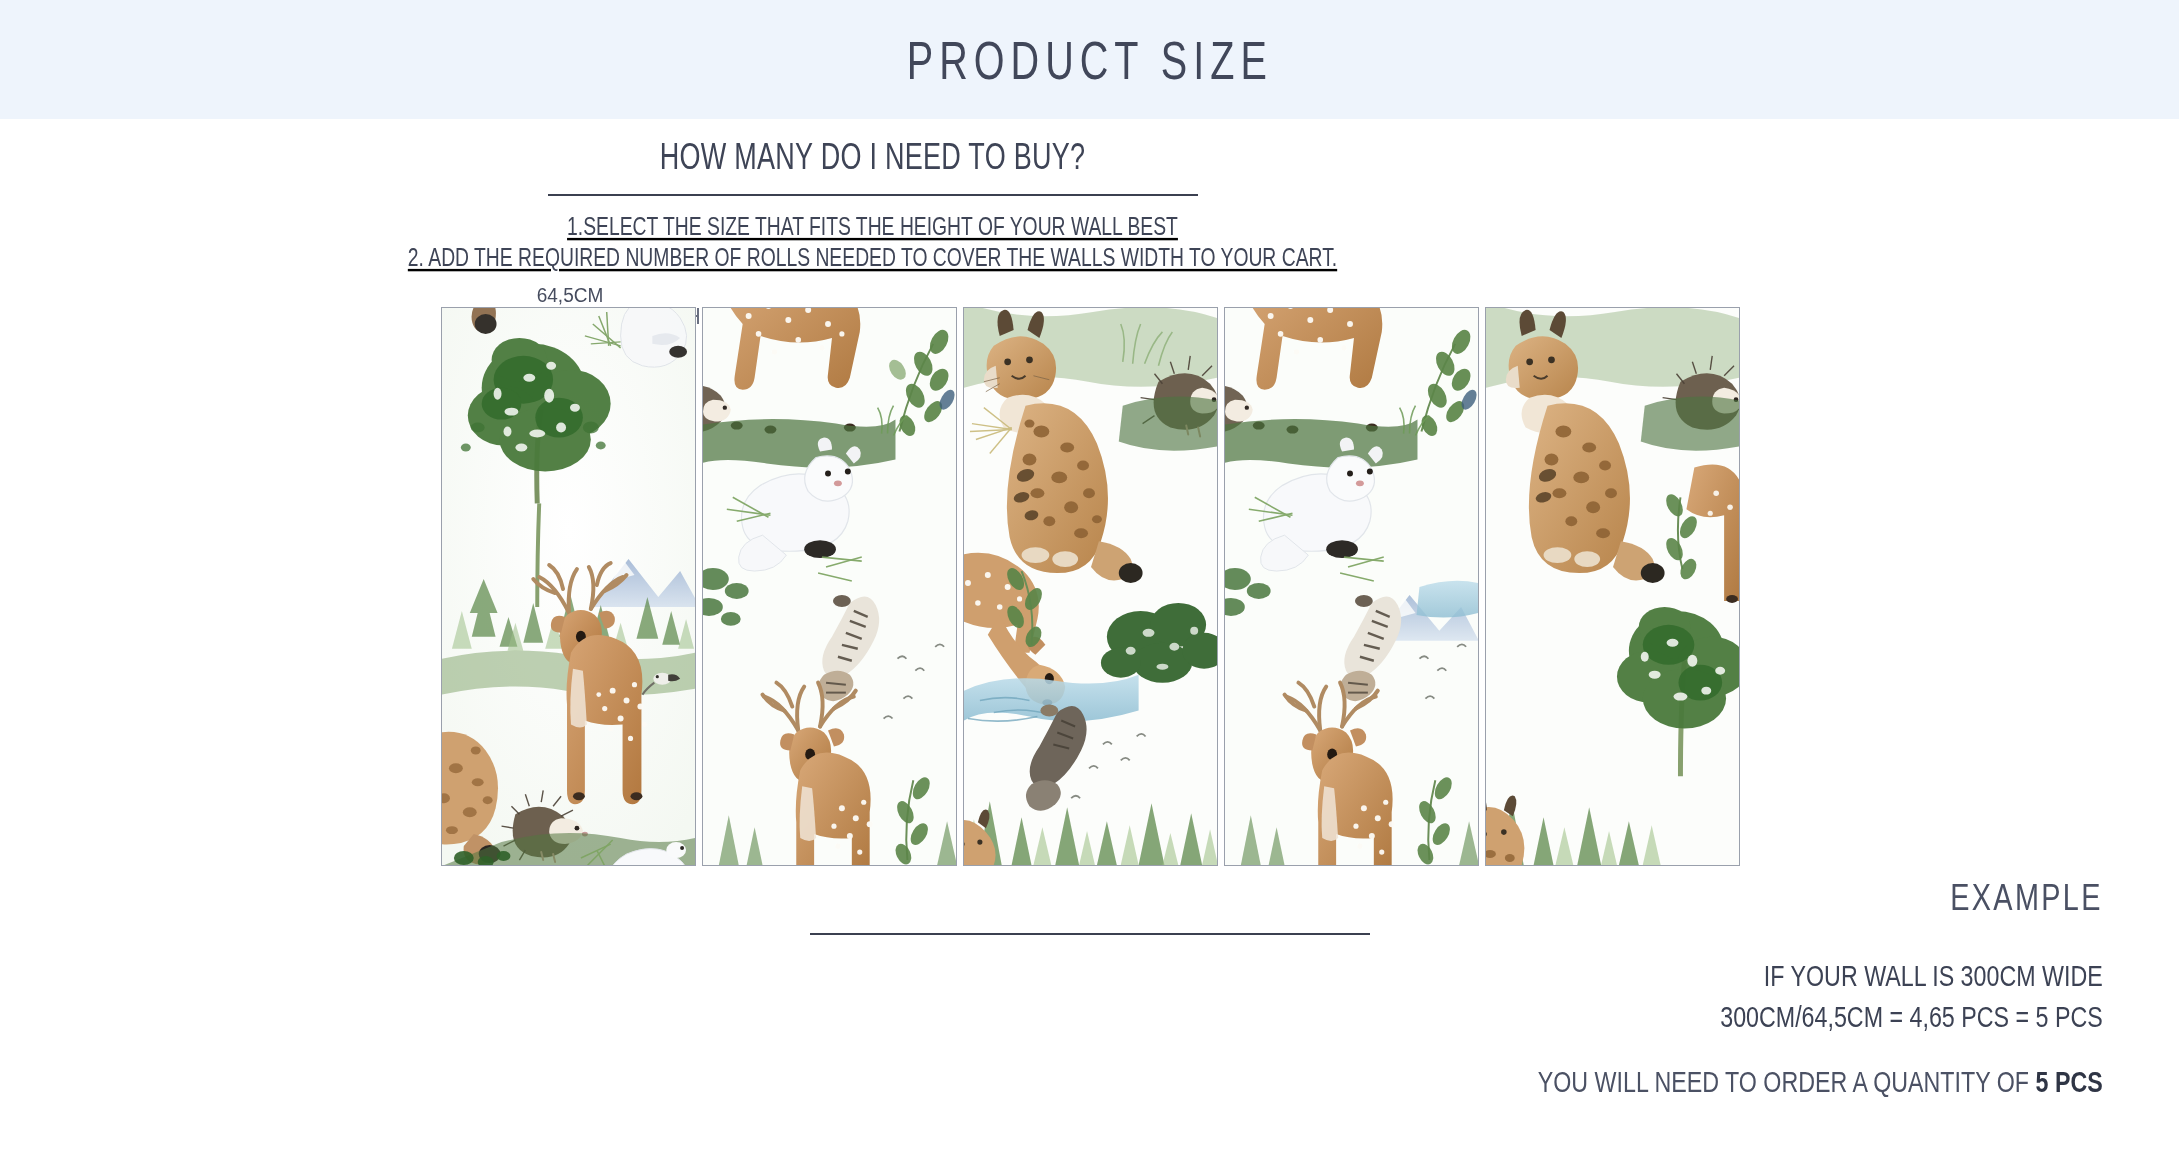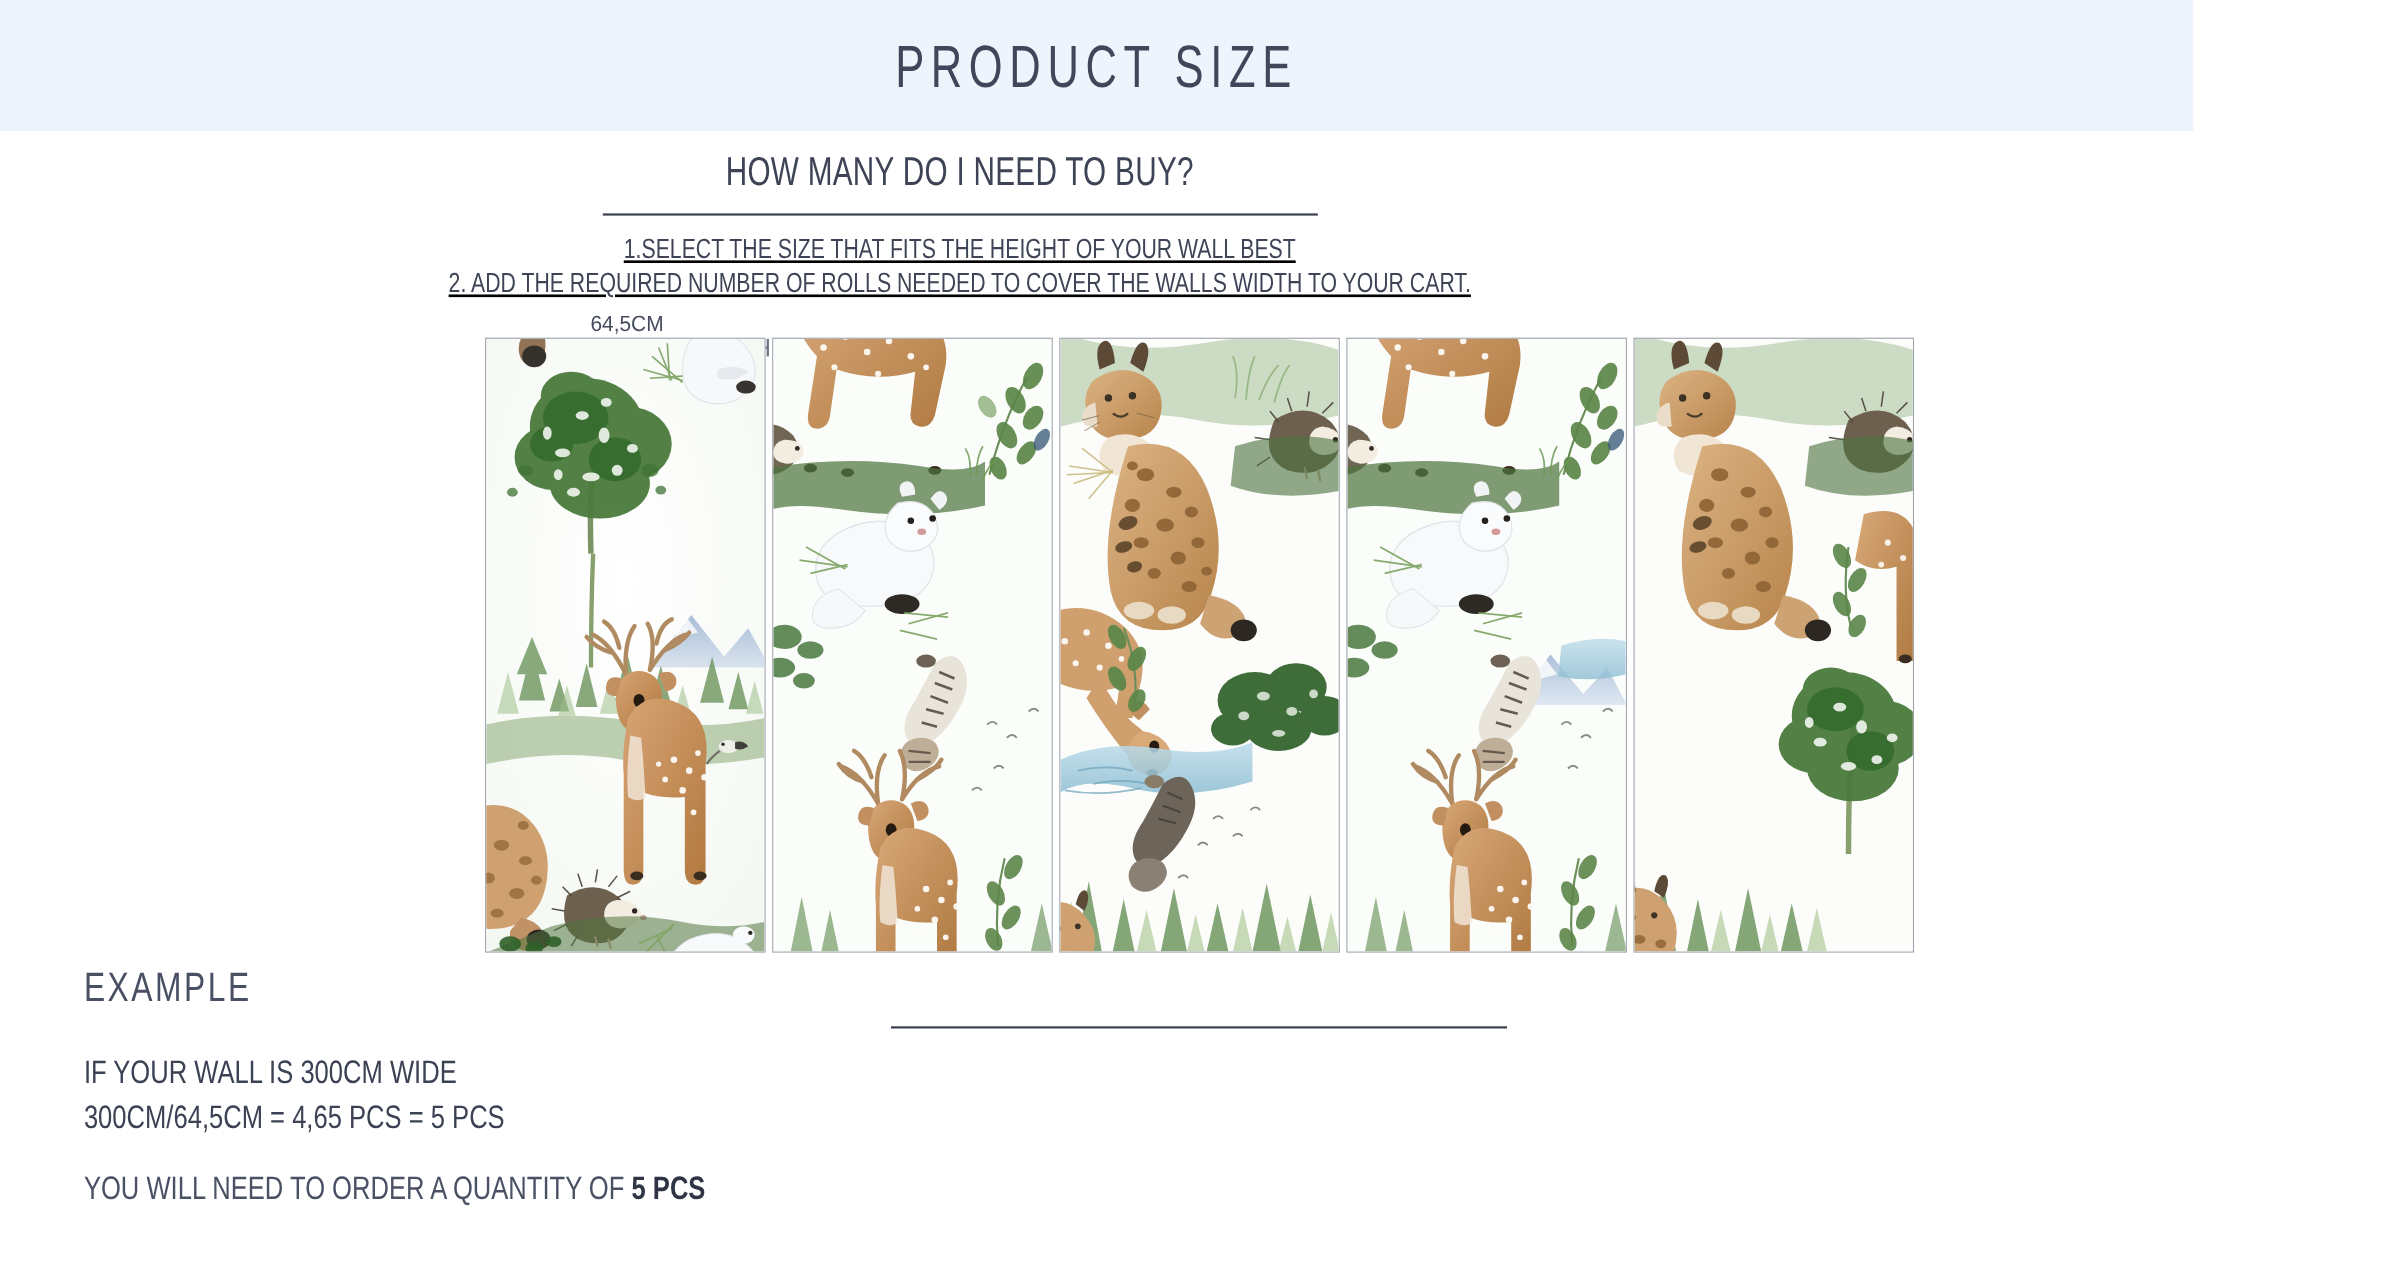--- a/index.html
+++ b/index.html
@@ -8,21 +8,21 @@
     width: 2179px; height: 1165px;
     background: #ffffff;
     font-family: "Liberation Sans", sans-serif;
     overflow: hidden;
   }
   .page { position: relative; width: 2179px; height: 1165px; background:#fff; }
 
   
   .header-band {
     position: absolute; left: 0; top: 0;
-    width: 1994px; height: 119px;
+    width: 2179px; height: 119px;
     background: #eef4fc;
     display: flex; align-items: center; justify-content: center;
   }
   .header-title {
     font-size: 46px;
     font-weight: 400;
     letter-spacing: 7px;
     color: #41475a;
     transform: scaleY(1.18) scaleX(0.86);
     transform-origin: center;
@@ -87,21 +87,21 @@
     width: 255px; height: 559px;
     border: 1.5px solid #9aa0ac;
     overflow:hidden;
     background:#ffffff;
     position:relative;
     flex: 0 0 255px;
   }
   .panel svg { display:block; width:100%; height:100%; }
 
   
-  .example { position:absolute; left:0; top:880px; width:2179px; text-align:left; }
+  .example { position:absolute; left:0; top:880px; width:2179px; text-align:right; }
   .example-title {
     font-size: 31px; color:#4a5063; font-weight:300;
     letter-spacing: 2.5px;
     transform: scaleY(1.2) scaleX(0.93);
   }
   .rule-ex { width: 560px; margin: 17px auto 0; }
   .calc { margin-top: 20px; }
   .calc-line {
     font-size: 25px; color:#3c4254; line-height: 41px;
     transform: scaleY(1.18) scaleX(0.93);

